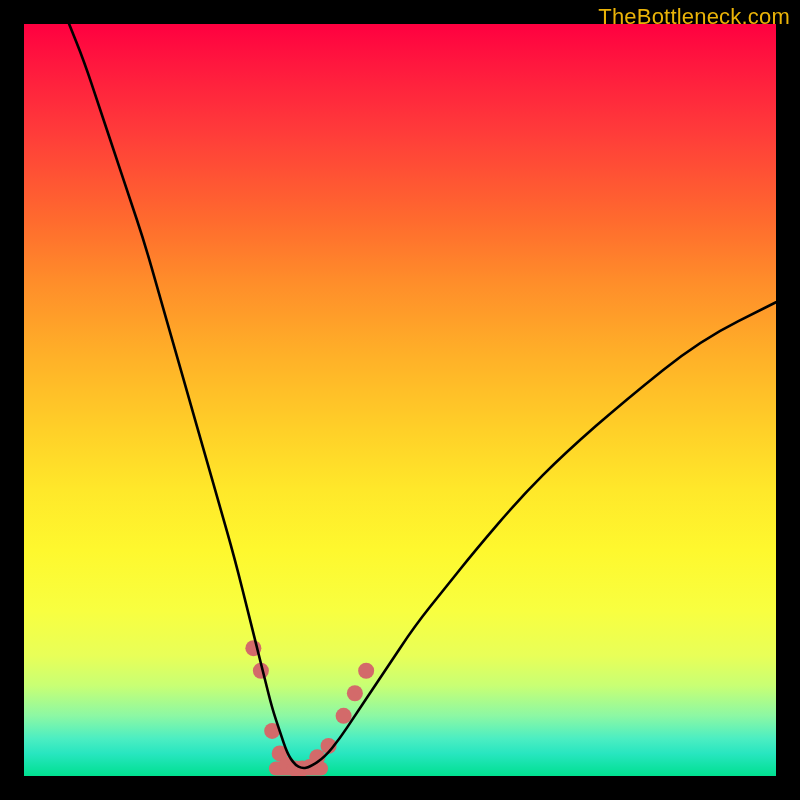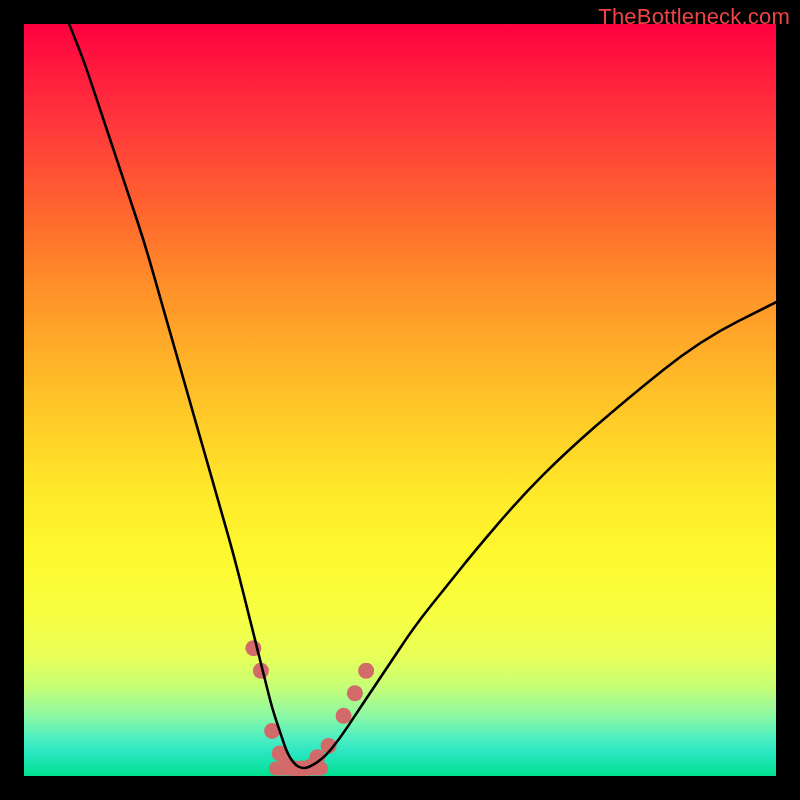--- a/index.html
+++ b/index.html
@@ -46,21 +46,21 @@
       #8cf8a4 92%,
       #4ceec2 95%,
       #28e6c0 97%,
       #00e090 100%
     );
   }
   .watermark {
     position: absolute;
     top: 4px;
     right: 10px;
-    color: #ef4444;
+    color: #eab308;
     font-size: 22px;
     font-weight: 500;
     letter-spacing: 0.2px;
     user-select: none;
   }
   svg.curve {
     position: absolute;
     inset: 0;
     width: 752px;
     height: 752px;

